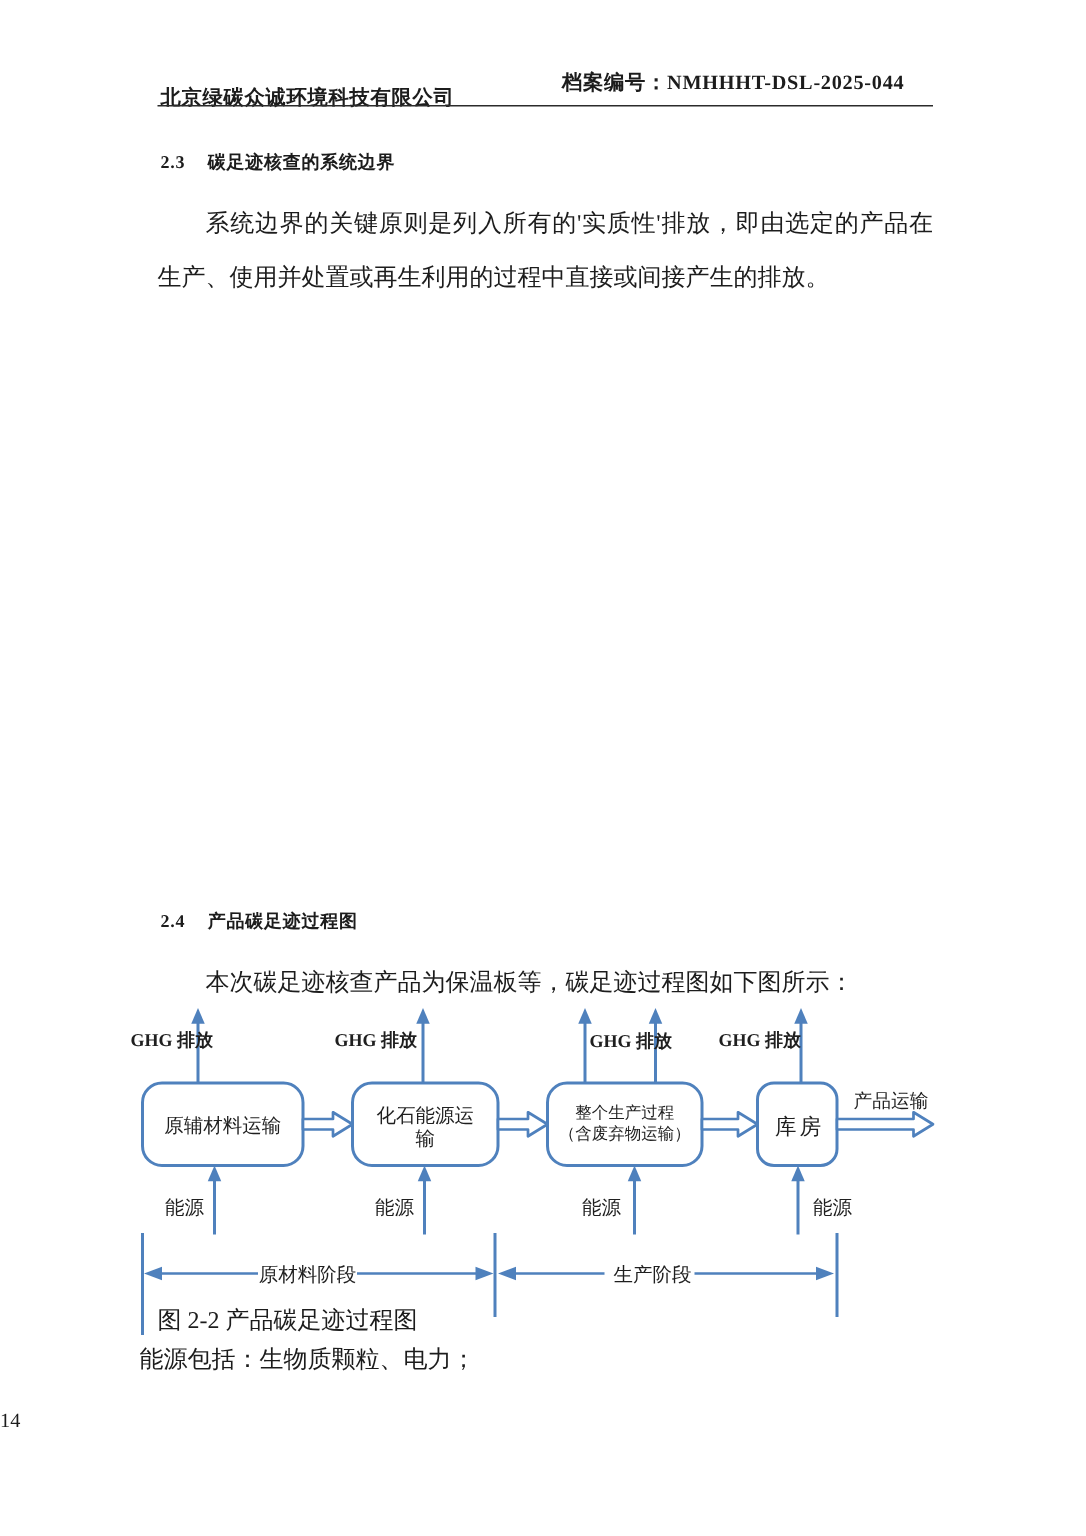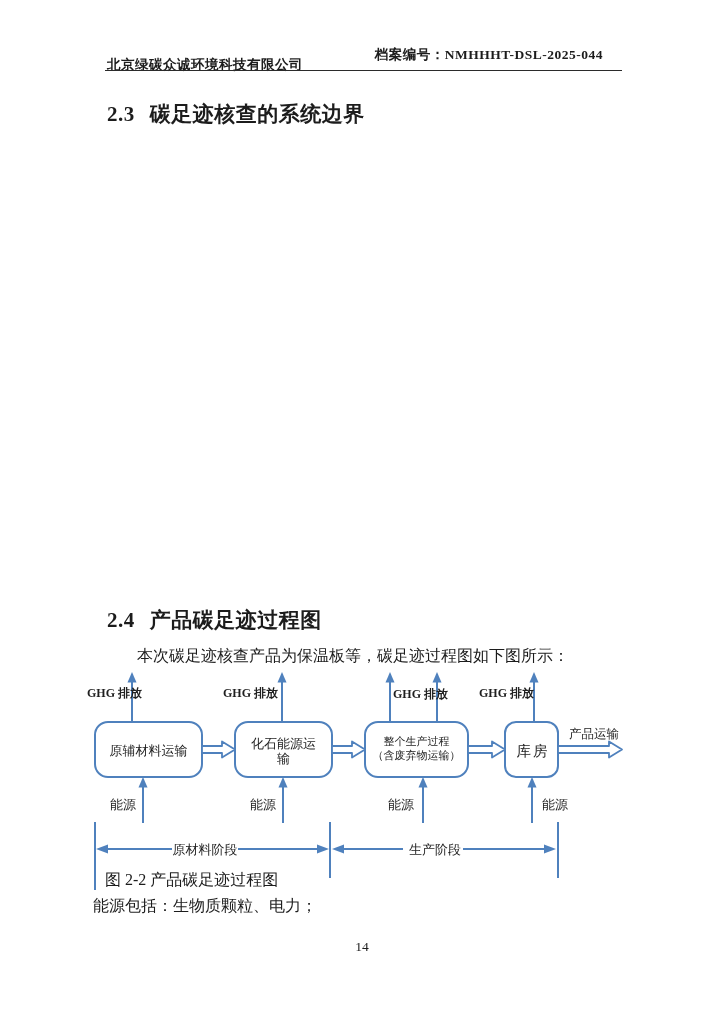--- a/index.html
+++ b/index.html
@@ -10,21 +10,21 @@
   }
   .abs { position:absolute; }
 
   
   .hdr { top:46px; font-size:13.5px; font-weight:600; letter-spacing:.5px; }
   .hdr-left  { left:107px;margin-top:10px; }
   .hdr-right { right:121px; }
   .hdr-rule  { top:70px; left:105px; width:517px; border-top:1.6px solid #2b2b2b; height:0; }
 
   
-  .sec-h { left:107px; font-size:21px; font-weight:bold; letter-spacing:.5px; }
+  .sec-h { left:107px; font-size:12px; font-weight:bold; letter-spacing:.5px; }
   .sec-h .sec-num { margin-right:15px; }
   .sec-h-23 { top:100px; }
   .sec-h-24 { top:606px; }
 
   
   .bodytext {
     left:105px; width:517px; font-size:16px; line-height:36px;
     text-align:justify; text-justify:inter-ideograph;
   }
   .bodytext p { margin:0; text-indent:32px; }
@@ -42,34 +42,35 @@
   .lbl-ghg    { font-size:12px; font-weight:600; }
   .lbl-energy { font-size:13px; }
   .lbl-box    { font-size:13px; }
   .lbl-box-sm { font-size:11px; }
   .lbl-box-lg { font-size:14.5px; letter-spacing:2px; }
   .lbl-stage  { font-size:13px; }
   .lbl-out    { font-size:12.5px; }
 
   .fig-caption { top:870px; left:105px; width:540px; text-align:left; font-size:16px; }
   .fig-note    { top:896px; left:93px;  font-size:16px; }
-  .page-num    { top:939px; left:0; width:724px; text-align:center; font-size:13.5px; }
+  .page-num    { top:939px; left:0; width:724px; text-align:left; font-size:13.5px; }
 </style>
 </head>
 <body>
 
 <div class="abs hdr hdr-left">北京绿碳众诚环境科技有限公司</div>
 <div class="abs hdr hdr-right"><span>档案编号：</span><span>NMHHHT-DSL-2025-044</span></div>
 <div class="abs hdr-rule"></div>
 
 <div class="abs sec-h sec-h-23">
   <span class="sec-num">2.3</span><span>碳足迹核查的系统边界</span>
 </div>
 
 <div class="abs bodytext bt-1">
+  <p>系统边界的关键原则是列入所有的'实质性'排放，即由选定的产品在生产、使用并处置或再生利用的过程中直接或间接产生的排放。</p>
 </div>
 
 <div class="abs sec-h sec-h-24">
   <span class="sec-num">2.4</span><span>产品碳足迹过程图</span>
 </div>
 
 <div class="abs bodytext bt-2">
   <p>本次碳足迹核查产品为保温板等，碳足迹过程图如下图所示：</p>
 </div>
 

